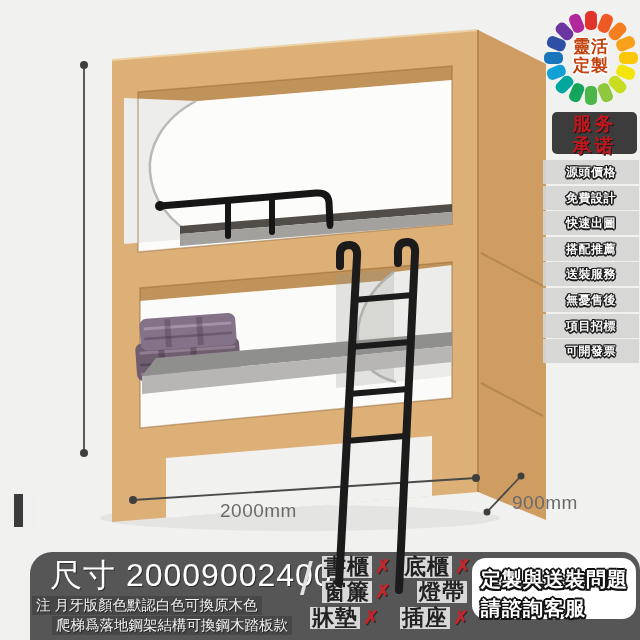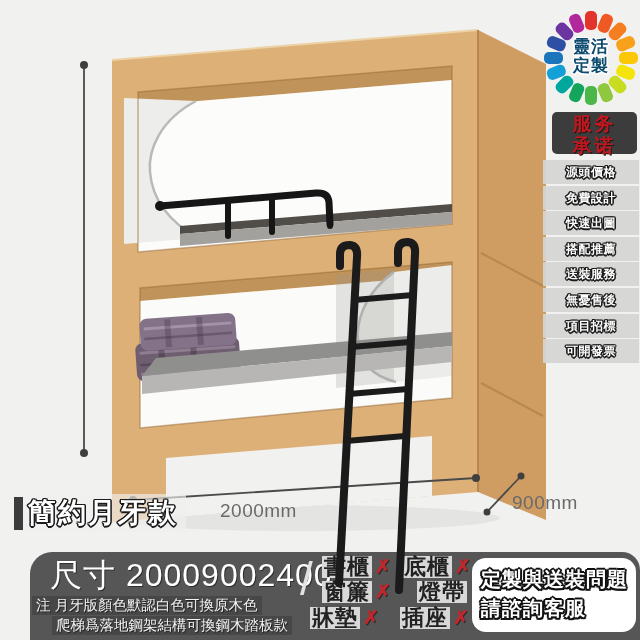--- a/index.html
+++ b/index.html
@@ -3,21 +3,21 @@
 <meta charset="utf-8">
 <style>
   * { margin:0; padding:0; box-sizing:border-box; }
   html,body { width:640px; height:640px; }
   body { font-family:"Liberation Sans", sans-serif; }
   .canvas { position:relative; width:640px; height:640px; background:#f1f1f0; overflow:hidden; }
 
   
   .ol-dark { color:#fff; text-shadow:-1.5px 0 0 #1a1a1a,1.5px 0 0 #1a1a1a,0 -1.5px 0 #1a1a1a,0 1.5px 0 #1a1a1a,-1px -1px 0 #1a1a1a,1px -1px 0 #1a1a1a,-1px 1px 0 #1a1a1a,1px 1px 0 #1a1a1a; }
   .ol-dark-heavy { color:#fff; text-shadow:-2px 0 0 #111,2px 0 0 #111,0 -2px 0 #111,0 2px 0 #111,-1.5px -1.5px 0 #111,1.5px -1.5px 0 #111,-1.5px 1.5px 0 #111,1.5px 1.5px 0 #111; }
-  .ol-light { color:#0c4a6e; text-shadow:-1.5px 0 0 #fff,1.5px 0 0 #fff,0 -1.5px 0 #fff,0 1.5px 0 #fff,-1px -1px 0 #fff,1px -1px 0 #fff,-1px 1px 0 #fff,1px 1px 0 #fff; }
+  .ol-light { color:#c2410c; text-shadow:-1.5px 0 0 #fff,1.5px 0 0 #fff,0 -1.5px 0 #fff,0 1.5px 0 #fff,-1px -1px 0 #fff,1px -1px 0 #fff,-1px 1px 0 #fff,1px 1px 0 #fff; }
 
   
   .scene { position:absolute; left:0; top:0; width:640px; height:640px; z-index:3; pointer-events:none; }
 
   
   .dim { position:absolute; color:#6a6a6a; font-size:19px; z-index:4; letter-spacing:0.5px; }
   .dim-height { left:10px; top:212px; }
   .dim-length { left:220px; top:500px; width:80px; }
   .dim-depth  { left:512px; top:492px; }
 
@@ -40,21 +40,21 @@
   
   .bottom-bar { position:absolute; left:30px; top:552px; right:0; bottom:0; background:#565656; border-radius:22px 18px 0 0; z-index:2; }
   .size-text { position:absolute; left:12px; top:2px; font-size:32px; letter-spacing:1px; color:#fff; text-shadow:1px 1px 0 #2e2e2e;margin-left:8px; }
   .note { position:absolute; background:#474747; color:#f2f2f2; font-size:14.5px; line-height:19px; padding:0 4px; text-shadow:1px 1px 0 #222; white-space:nowrap; }
   .note1 { left:2px; top:44px; }
   .note2 { left:22px; top:64px; }
   .slash { position:absolute; left:270px; top:0px; font-size:46px; font-weight:300; color:#e2e2e2; }
   .opt { position:absolute; display:flex; align-items:center; }
   .opt .chip { background:#d8d8d8; color:#222; font-size:22px; line-height:22px; font-weight:bold; padding:0 2px; letter-spacing:1px; }
   .opt .mark { color:#c1272d; font-size:19px; font-weight:bold; margin-left:3px; text-shadow:1px 1px 0 #2a2a2a; }
-  .cta-box { position:absolute; left:442px; top:6px; width:164px; height:74px; background:#ffffff; border-radius:14px; padding:7px 0 0 9px; }
+  .cta-box { position:absolute; left:442px; top:6px; width:164px; height:61px; background:#ffffff; border-radius:14px; padding:7px 0 0 9px; }
   .cta-box div { font-size:20px; line-height:29px; font-weight:bold; letter-spacing:1px; white-space:nowrap; }
 </style>
 </head>
 <body>
 
 <div class="canvas">
 
   <svg class="scene" viewBox="0 0 640 640">
 
     <ellipse cx="300" cy="518" rx="200" ry="13" fill="rgba(0,0,0,0.05)"></ellipse>
@@ -134,21 +134,20 @@
       <path d="M349,394 L408,389" stroke-width="6"></path>
       <path d="M346,441 L405,436" stroke-width="6"></path>
     </g>
   </svg>
 
   <div class="dim dim-length">2000mm</div>
   <div class="dim dim-depth">900mm</div>
 
   <div class="style-label">
     <div class="bar"></div>
-    <div class="txt ol-dark">簡約月牙款</div>
   </div>
 
   <div class="logo">
     <svg width="98" height="108" viewBox="0 0 98 108">
       <g id="wheel-petals" transform="translate(49,56)">
           <rect x="-6" y="-47" width="12" height="19" rx="5" transform="rotate(0)" fill="#e3342b"></rect>
           <rect x="-6" y="-47" width="12" height="19" rx="5" transform="rotate(22.5)" fill="#ef5923"></rect>
           <rect x="-6" y="-47" width="12" height="19" rx="5" transform="rotate(45)" fill="#f57e20"></rect>
           <rect x="-6" y="-47" width="12" height="19" rx="5" transform="rotate(67.5)" fill="#f9a11b"></rect>
           <rect x="-6" y="-47" width="12" height="19" rx="5" transform="rotate(90)" fill="#fbc707"></rect>

